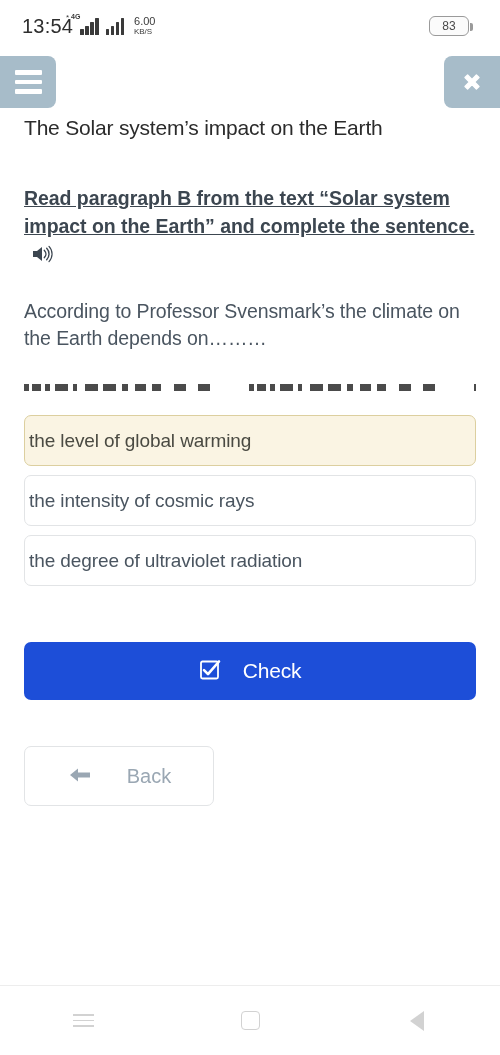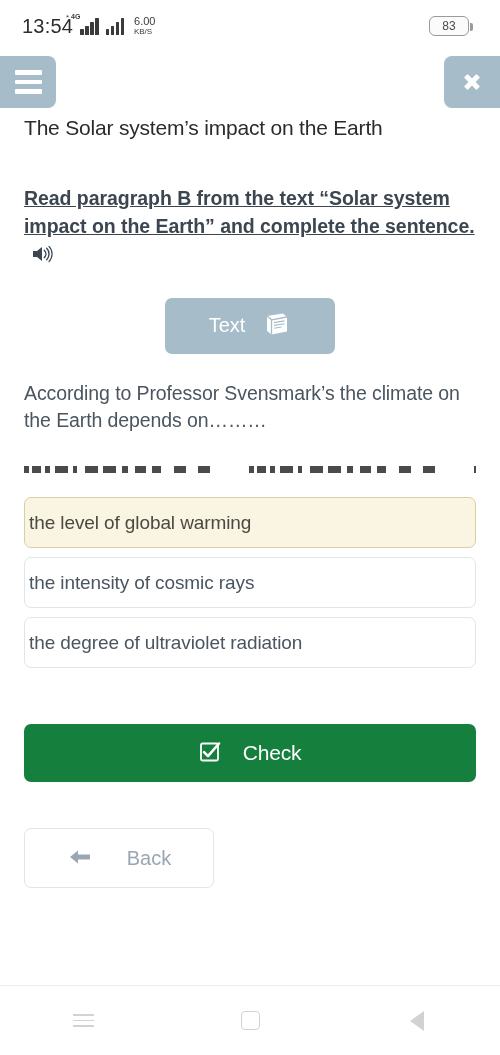--- a/index.html
+++ b/index.html
@@ -281,21 +281,21 @@
     background: #faf4e3;
     border-color: #ddceA3;
     border-color: #dccf9f;
     color: #4a4a42;
   }
 
   .check-btn {
     margin-top: 56px;
     width: 100%;
     height: 58px;
-    background: #15803d;
+    background: #1d4ed8;
     border: none;
     border-radius: 7px;
     display: flex;
     align-items: center;
     justify-content: center;
     gap: 22px;
     cursor: pointer;
   }
   .check-btn .lbl {
     font-size: 21px;
@@ -421,35 +421,20 @@
       <span class="audio-icon">
         <svg width="22" height="20" viewBox="0 0 22 20">
           <path d="M2 7 H6 L11 3 V17 L6 13 H2 Z" fill="#3c4650"></path>
           <path d="M13.4 6.4 a5.2 5.2 0 0 1 0 7.2" stroke="#3c4650" stroke-width="1.5" fill="none" stroke-linecap="round"></path>
           <path d="M15.7 4.3 a8.2 8.2 0 0 1 0 11.4" stroke="#3c4650" stroke-width="1.4" fill="none" stroke-linecap="round"></path>
           <path d="M18 2.4 a11 11 0 0 1 0 15.2" stroke="#3c4650" stroke-width="1.2" fill="none" stroke-linecap="round"></path>
         </svg>
       </span>
     </div>
 
-    <div class="text-btn-wrap">
-      <button class="text-btn">
-        <span class="lbl">Text</span>
-        <span>
-          <svg width="28" height="26" viewBox="0 0 28 26">
-            <path d="M4 5 L20 2.5 L24 6 L24 20.5 L8.5 23.5 L4 20 Z" fill="#ffffff"></path>
-            <path d="M4 5 L8.5 8.8 L8.5 23.5" stroke="#a7bcc9" stroke-width="1.3" fill="none"></path>
-            <path d="M8.5 8.8 L24 6" stroke="#a7bcc9" stroke-width="1.3" fill="none"></path>
-            <path d="M11 11.6 L21.5 9.9" stroke="#a7bcc9" stroke-width="1.1"></path>
-            <path d="M11 14.4 L21.5 12.7" stroke="#a7bcc9" stroke-width="1.1"></path>
-            <path d="M11 17.2 L18.5 16" stroke="#a7bcc9" stroke-width="1.1"></path>
-          </svg>
-        </span>
-      </button>
-    </div>
 
     <div class="question">According to Professor Svensmark’s the climate on the Earth depends on………</div>
 
     <div class="divider-row">
       <div class="divider-blur"></div>
     </div>
 
     <div class="options">
       <div class="option selected">
         <span>the level of global warming</span>

